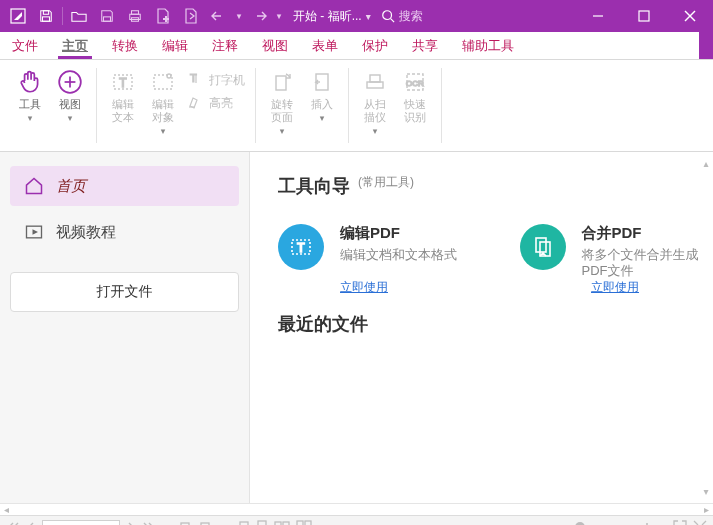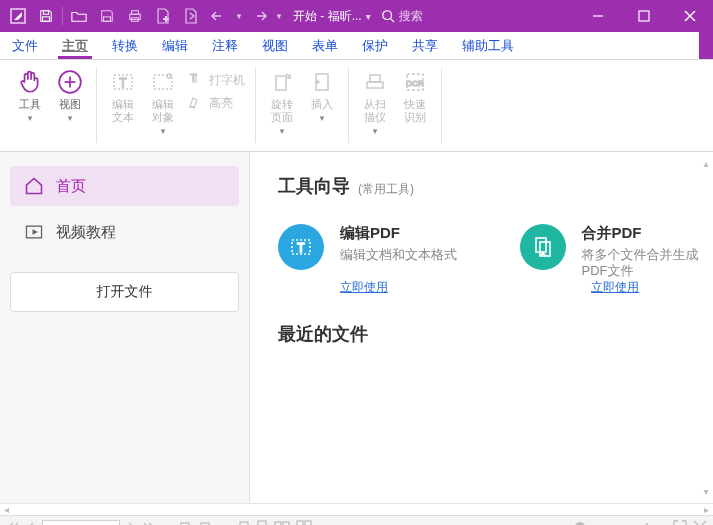--- a/index.html
+++ b/index.html
@@ -13,21 +13,21 @@
   .tb-title { margin-left: 8px; font-size: 12px; white-space: nowrap; overflow: hidden; }
   .tb-title .tri { font-size: 10px; margin-left:4px; opacity:.8;}
   .tb-search { margin-left: 10px; display:flex; align-items:center; gap:4px; flex:0 0 140px; height:22px; }
   .tb-search input { background: transparent; border:none; outline:none; color:#fff; font-size:12px; width:100px;}
   .tb-search input::placeholder{ color:#eac9f0; }
   .tb-right { margin-left:auto; display:flex; }
   .win-btn { width:46px; height:32px; display:flex; align-items:center; justify-content:center; color:#fff; }
 
   
   .menurow { height:28px; background:#fff; border-bottom:1px solid #d9d9d9; display:flex; align-items:stretch; font-size:13px; position:relative;}
-  .menurow .mi { padding:0 12px; display:flex; align-items:center; color:#1d4ed8; position:relative;}
+  .menurow .mi { padding:0 12px; display:flex; align-items:center; color:#be185d; position:relative;}
   .menurow .mi.active { color:#737373; font-weight:600;text-decoration:underline;}
   .menurow .mi.active::after { content:""; position:absolute; left:8px; right:8px; bottom:0; height:3px; background:#9b2fae;}
   .menurow .mend { margin-left:auto; width:14px; background:#9b2fae; }
 
   
   .ribbon { height:92px; border-bottom:1px solid #d9d9d9; display:flex; align-items:stretch; font-size:11px; color:#666; padding-left:4px;}
   .rgroup { display:flex; align-items:flex-start; padding:6px 6px 4px; }
   .rsep { width:1px; background:#e3e3e3; margin:8px 0; }
   .rbtn { display:flex; flex-direction:column; align-items:center; justify-content:flex-start; padding:2px 6px 0; min-width:38px; gap:2px; position:relative;}
   .rbtn .ic { width:28px; height:28px; display:flex; align-items:center; justify-content:center; }
@@ -36,38 +36,38 @@
   .rbtn.disabled { color:#b6b6b6; }
   .rbtn.disabled svg { stroke:#c7c7c7; }
   .rstack { display:flex; flex-direction:column; gap:2px; padding-top:4px;}
   .rstack .srow { display:flex; align-items:center; gap:6px; padding:2px 4px; font-size:12px; color:#888;}
   .rstack .srow.disabled { color:#c0c0c0; }
 
   
   .main { display:flex; height: calc(525px - 32px - 28px - 92px - 22px); }
   .sidebar { width:250px; background:#f6f6f6; border-right:1px solid #e3e3e3; padding:14px 10px; display:flex; flex-direction:column; gap:6px;}
   .side-item { display:flex; align-items:center; gap:12px; padding:10px 14px; border-radius:4px; font-size:15px; color:#444;}
-  .side-item.active { background:#f1dff4; color:#a21caf;}
+  .side-item.active { background:#f1dff4; color:#7f1d1d;font-style:italic;}
   .side-item .sic { width:20px; height:20px; display:flex; align-items:center; justify-content:center;}
   .open-btn { margin-top:14px; border:1px solid #dcdcdc; background:#fff; border-radius:4px; height:40px; display:flex; align-items:center; justify-content:center; font-size:14px; color:#333;}
   .content { flex:1; padding:22px 0 0 28px; overflow:hidden; color:#333; position:relative;}
-  .sec-title { font-size:18px; font-weight:600; display:flex; align-items:flex-end; gap:8px;}
+  .sec-title { font-size:18px; font-weight:600; display:flex; align-items:flex-start; gap:8px;}
   .sec-sub { font-size:12px; color:#888; font-weight:400;}
   .cards { display:flex; gap:48px; margin-top:26px;}
   .card { display:flex; gap:16px; width:210px;}
   .cicon { width:46px; height:46px; border-radius:50%; display:flex; align-items:center; justify-content:center; flex:0 0 46px;}
   .cicon.blue { background:#2aa7e0;}
   .cicon.teal { background:#1fb6a2;}
   .ctext { display:flex; flex-direction:column; gap:4px;}
   .ctitle { font-size:15px; font-weight:600;}
   .cdesc { font-size:13px; color:#888; line-height:16px;}
   .clink { margin-top:28px; font-size:12px; color:#2a6fd6; text-align:center; text-decoration:underline;}
   .cards-links { display:flex; gap:67px;}
   .cards-links .lk { width:210px; text-align:left; padding-left:62px;}
-  .recent { margin-top:26px; font-size:18px; font-weight:600;}
+  .recent { margin-top:16px; font-size:18px; font-weight:600;}
   .content .vscroll { position:absolute; right:2px; top:6px; width:10px; bottom:6px; display:flex; flex-direction:column; align-items:center; justify-content:space-between; color:#bbb; font-size:10px;}
 
   
   .hscroll { height:12px; border-top:1px solid #e5e5e5; display:flex; align-items:center; justify-content:space-between; padding:0 4px; color:#bbb; font-size:10px;}
 
   
   .status { height:22px; border-top:1px solid #dcdcdc; background:#f4f4f4; display:flex; align-items:center; padding:0 6px; gap:6px; color:#9e9e9e; font-size:11px;}
   .status .sb { display:flex; align-items:center; justify-content:center; }
   .status .pgbox { width:78px; height:14px; border:1px solid #d0d0d0; background:#fff;}
   .status .grow { flex:1;}

